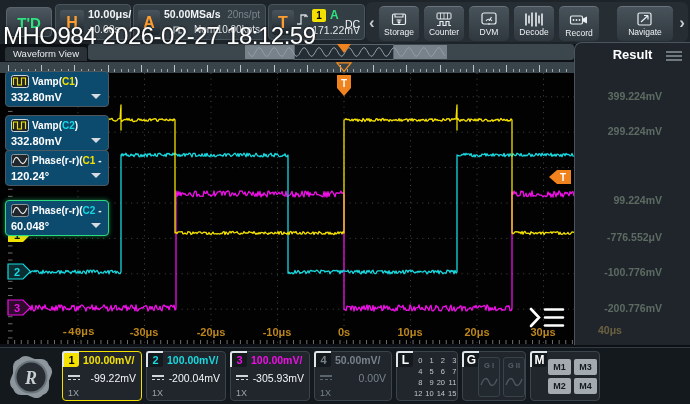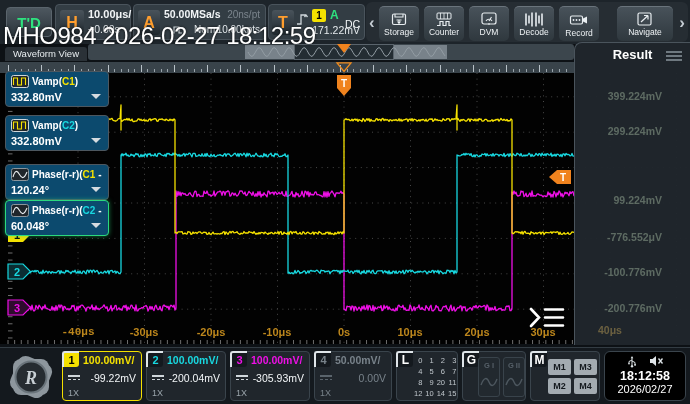--- a/index.html
+++ b/index.html
@@ -418,21 +418,21 @@
     <div class="ri-label">
       <svg width="18" height="13" viewBox="0 0 18 13">
         <rect x="0.5" y="0.5" width="17" height="12" rx="2" fill="#20262b" stroke="#cfd6da"></rect>
         <path d="M2.5,10 V3 h4 V10 h4 V3 h4 V10" stroke="#f5e100" stroke-width="1.1" fill="none"></path>
       </svg>
       <span><span>Vamp(</span><span style="color: rgb(24, 216, 224);">C2</span><span>)</span></span>
     </div>
     <div class="ri-val">332.80mV</div>
     <div class="caret"></div>
   </div>
-  <div class="ritem" style="top:164px;">
+  <div class="ritem" style="top:150px;">
     <div class="ri-label">
       <svg width="18" height="13" viewBox="0 0 18 13">
         <rect x="0.5" y="0.5" width="17" height="12" rx="2" fill="#20262b" stroke="#8a949b"></rect>
         <path d="M2,9 C4,2 6,2 8.5,6.5 C11,11 13,11 16,4" stroke="#e8edf0" stroke-width="1.1" fill="none"></path>
       </svg>
       <span><span>Phase(r-r)(</span><span style="color: rgb(245, 225, 0);">C1</span><span> -</span></span>
     </div>
     <div class="ri-val">120.24°</div>
     <div class="caret"></div>
   </div>
@@ -544,32 +544,15 @@
   <div class="abs chbox" style="left:530px;width:70px;">
     <div class="chbadge" style="color:#fff;font-size:12px;">M</div>
     <div id="mgrid">
         <span>M1</span>
         <span>M3</span>
         <span>M2</span>
         <span>M4</span>
       </div>
   </div>
 
-  <div id="clockbox" class="abs">
-    <div style="display:flex;justify-content:center;gap:12px;margin-top:3px;">
-      <svg width="10" height="13" viewBox="0 0 10 13">
-        <path d="M5,1 L3.7,3.2 h2.6 Z" fill="#dfe5e9"></path>
-        <path d="M5,2.5 V10 M5,5 L2,6.5 V8 M5,6 L8,7.5 V9" stroke="#dfe5e9" stroke-width="1" fill="none"></path>
-        <circle cx="2" cy="8.6" r="0.9" fill="#dfe5e9"></circle>
-          <rect x="7.2" y="9" width="1.7" height="1.7" fill="#dfe5e9"></rect>
-        <circle cx="5" cy="11.3" r="1.2" fill="#dfe5e9"></circle>
-      </svg>
-      <svg width="15" height="12" viewBox="0 0 15 12">
-        <path d="M1,4 h2.5 L7,1 v10 L3.5,8 H1 Z" fill="#dfe5e9"></path>
-        <path d="M9.5,3.5 L13.5,8.5 M13.5,3.5 L9.5,8.5" stroke="#dfe5e9" stroke-width="1.3"></path>
-      </svg>
-    </div>
-    <div id="clock-time">18:12:58</div>
-    <div id="clock-date">2026/02/27</div>
-  </div>
 
   <div id="title-overlay" class="abs">MHO984 2026-02-27 18:12:59</div>
 </div>
 
 </body></html>

